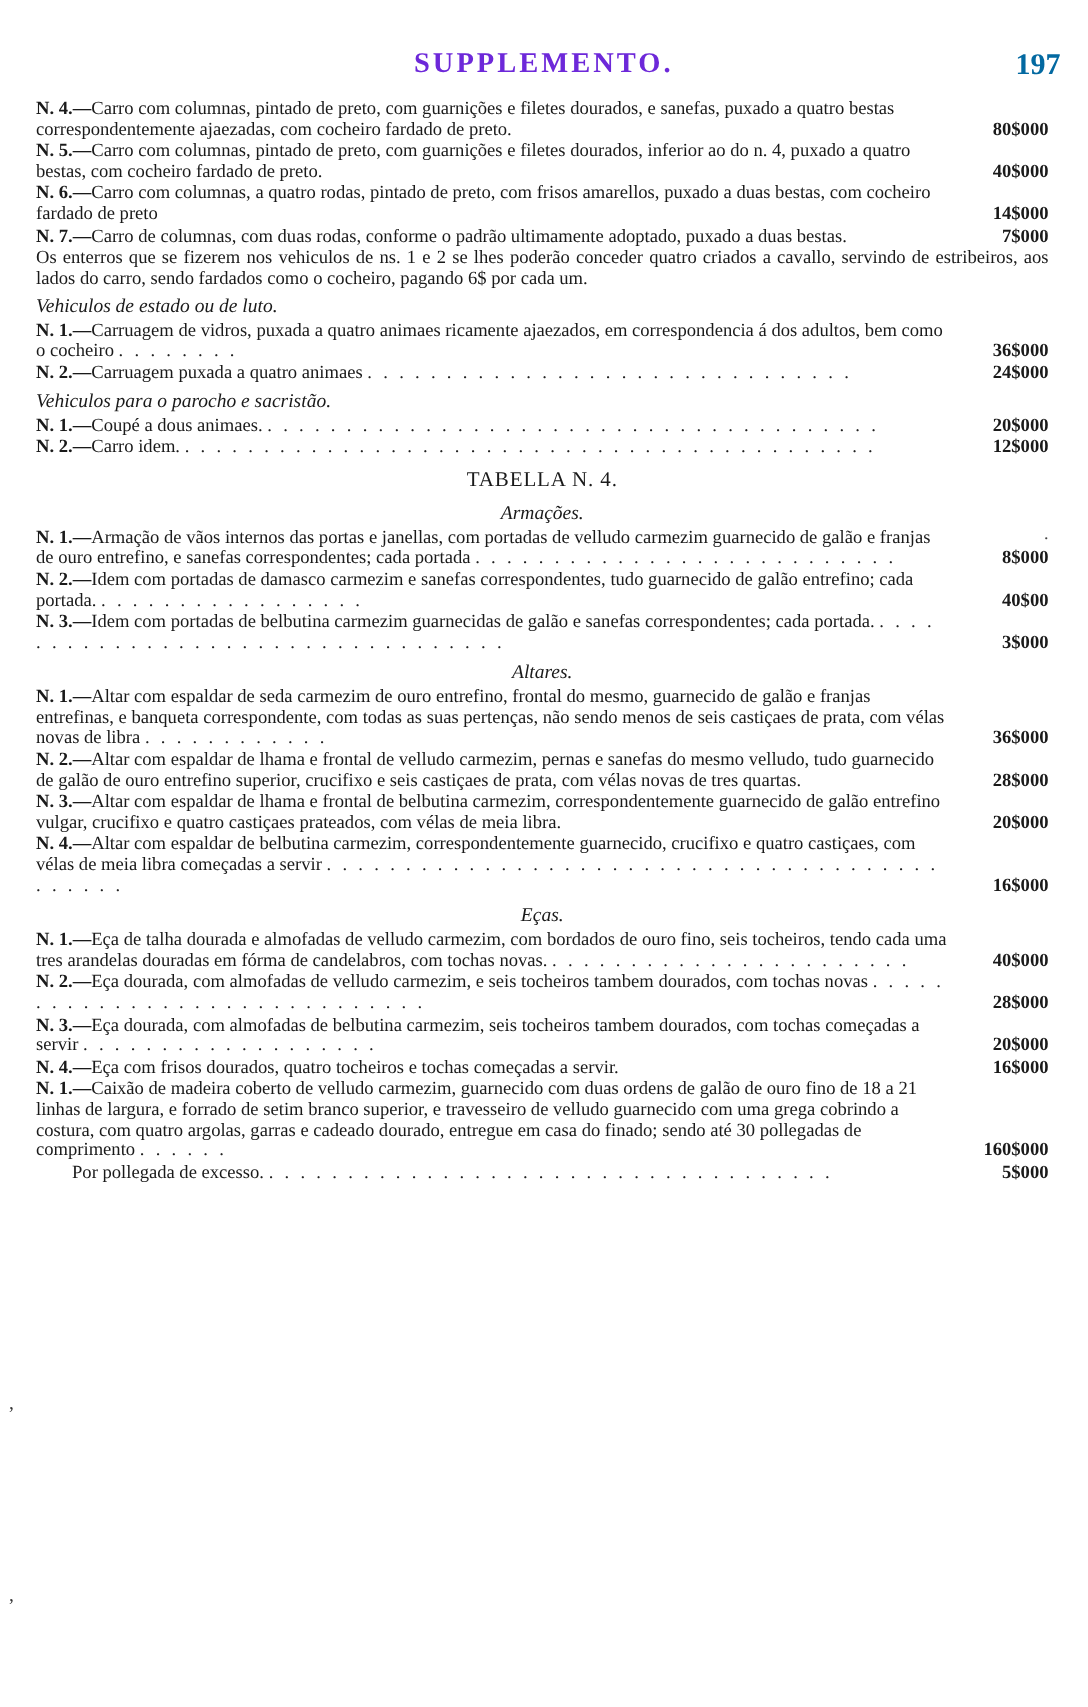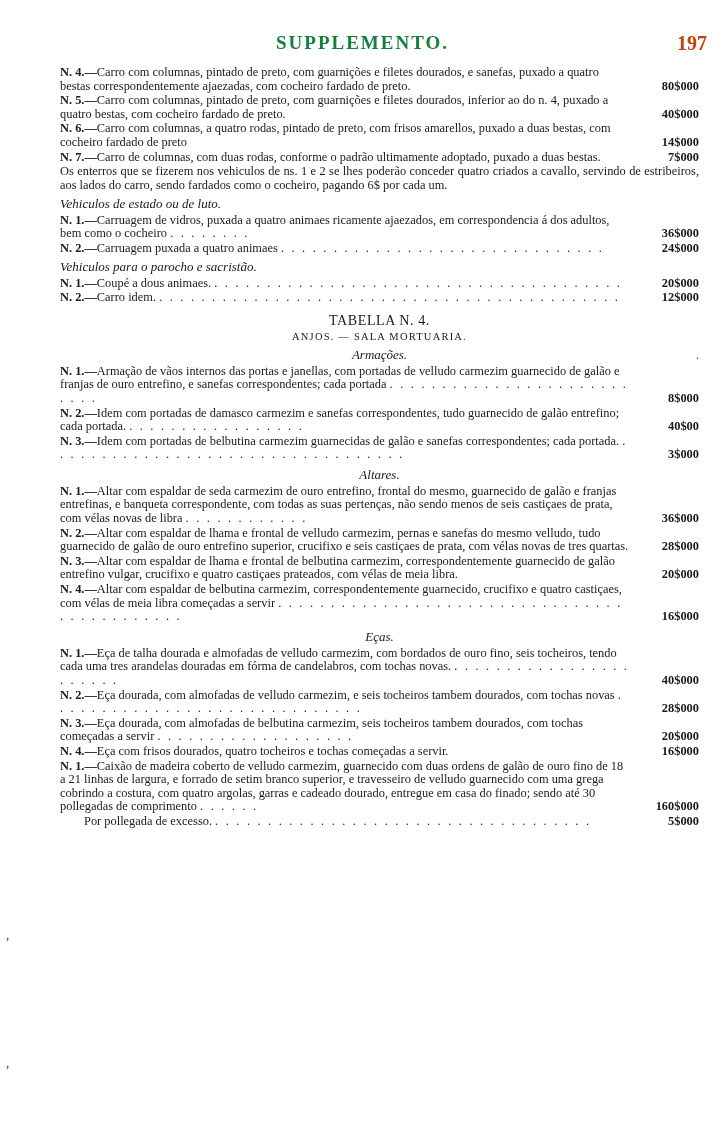--- a/index.html
+++ b/index.html
@@ -26,34 +26,34 @@
     position: relative;
     height: 34px;
     margin-top: 32px;
   }
   .header-title {
     text-align: center;
     font-family: "Liberation Serif", serif;
     font-weight: bold;
     font-size: 19px;
     letter-spacing: 2px;
-    color: #15803d;
+    color: #6d28d9;
   }
   .page-number {
     position: absolute;
     right: 18px;
     top: 0px;
     font-size: 20px;
     font-weight: bold;
     font-family: "Liberation Serif", serif;
-    color: #c2410c;
+    color: #0369a1;
     margin-left: 32px;
   }
   .content {
-    padding: 0 26px 0 60px;
+    padding: 0 26px 0 24px;
     box-sizing: border-box;
   }
   .entry {
     display: flex;
     align-items: flex-end;
     font-size: 12.4px;
     line-height: 13.6px;
     margin-bottom: 0px;
   }
   .entry-text {
@@ -193,21 +193,20 @@
       <div class="entry-block">
         <div class="entry">
           <div class="entry-text"><b>N. 2.—</b><span>Carro idem.</span> <span class="dots">. . . . . . . . . . . . . . . . . . . . . . . . . . . . . . . . . . . . . . . . . . . .</span></div>
           <div class="price">12$000</div>
         </div>
       </div>
     </div>
 
     <div>
       <div class="section-title">TABELLA N. 4.</div>
-      <div class="section-sub">ANJOS. — SALA MORTUARIA.</div>
 
       <div>
         <div class="group-label">Armações.</div>
         <div class="entry-block">
           <div class="entry">
             <div class="entry-text"><b>N. 1.—</b><span>Armação de vãos internos das portas e janellas, com portadas de velludo carmezim guarnecido de galão e franjas de ouro entrefino, e sanefas correspondentes; cada portada</span> <span class="dots">. . . . . . . . . . . . . . . . . . . . . . . . . . .</span></div>
             <div class="price">8$000</div>
           </div>
         </div>
         <div class="entry-block">

